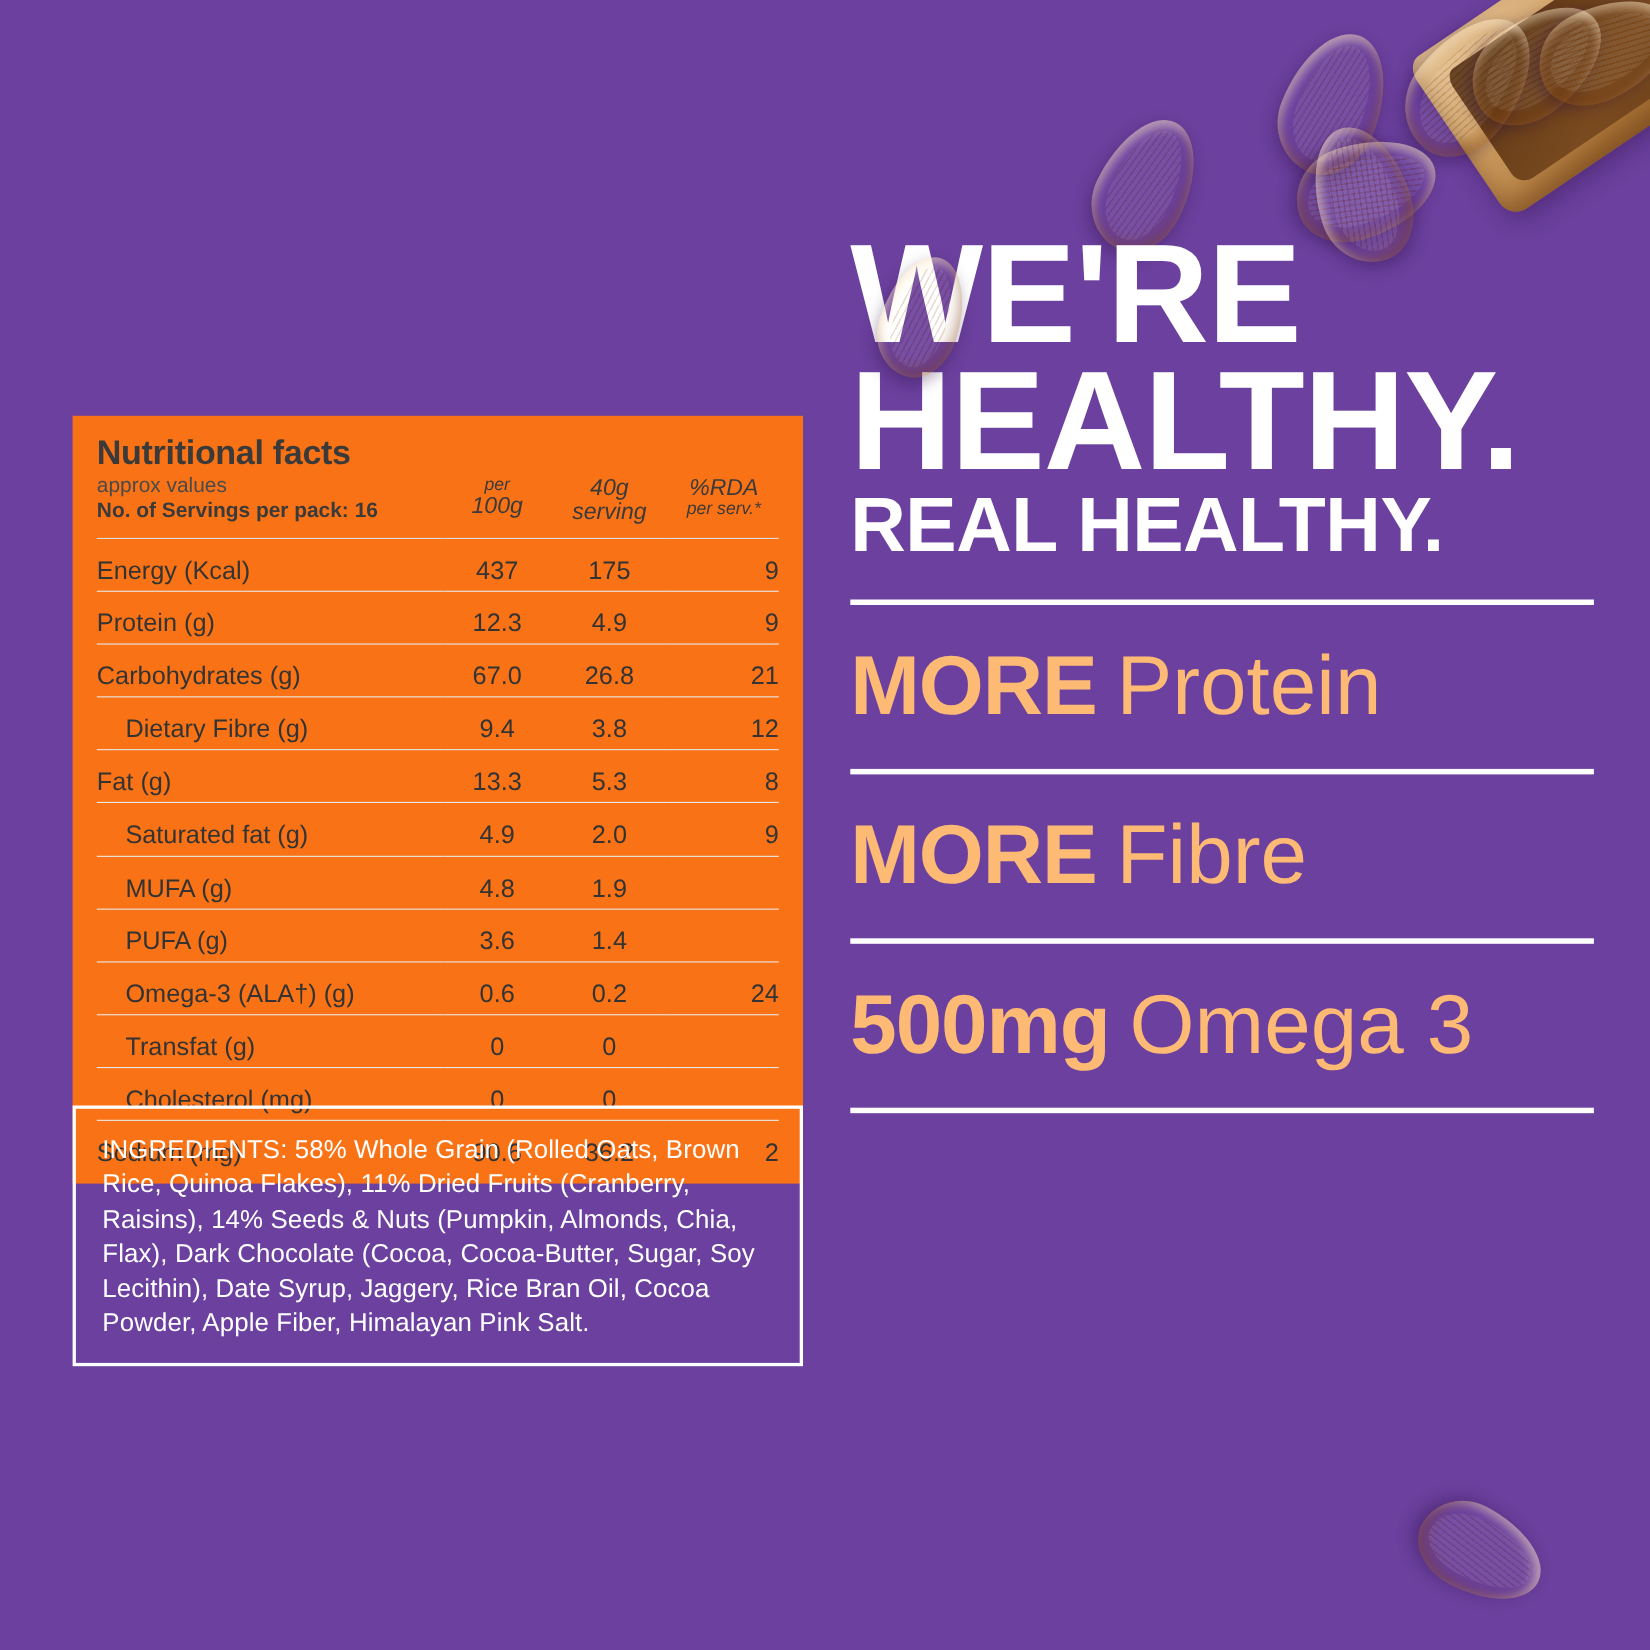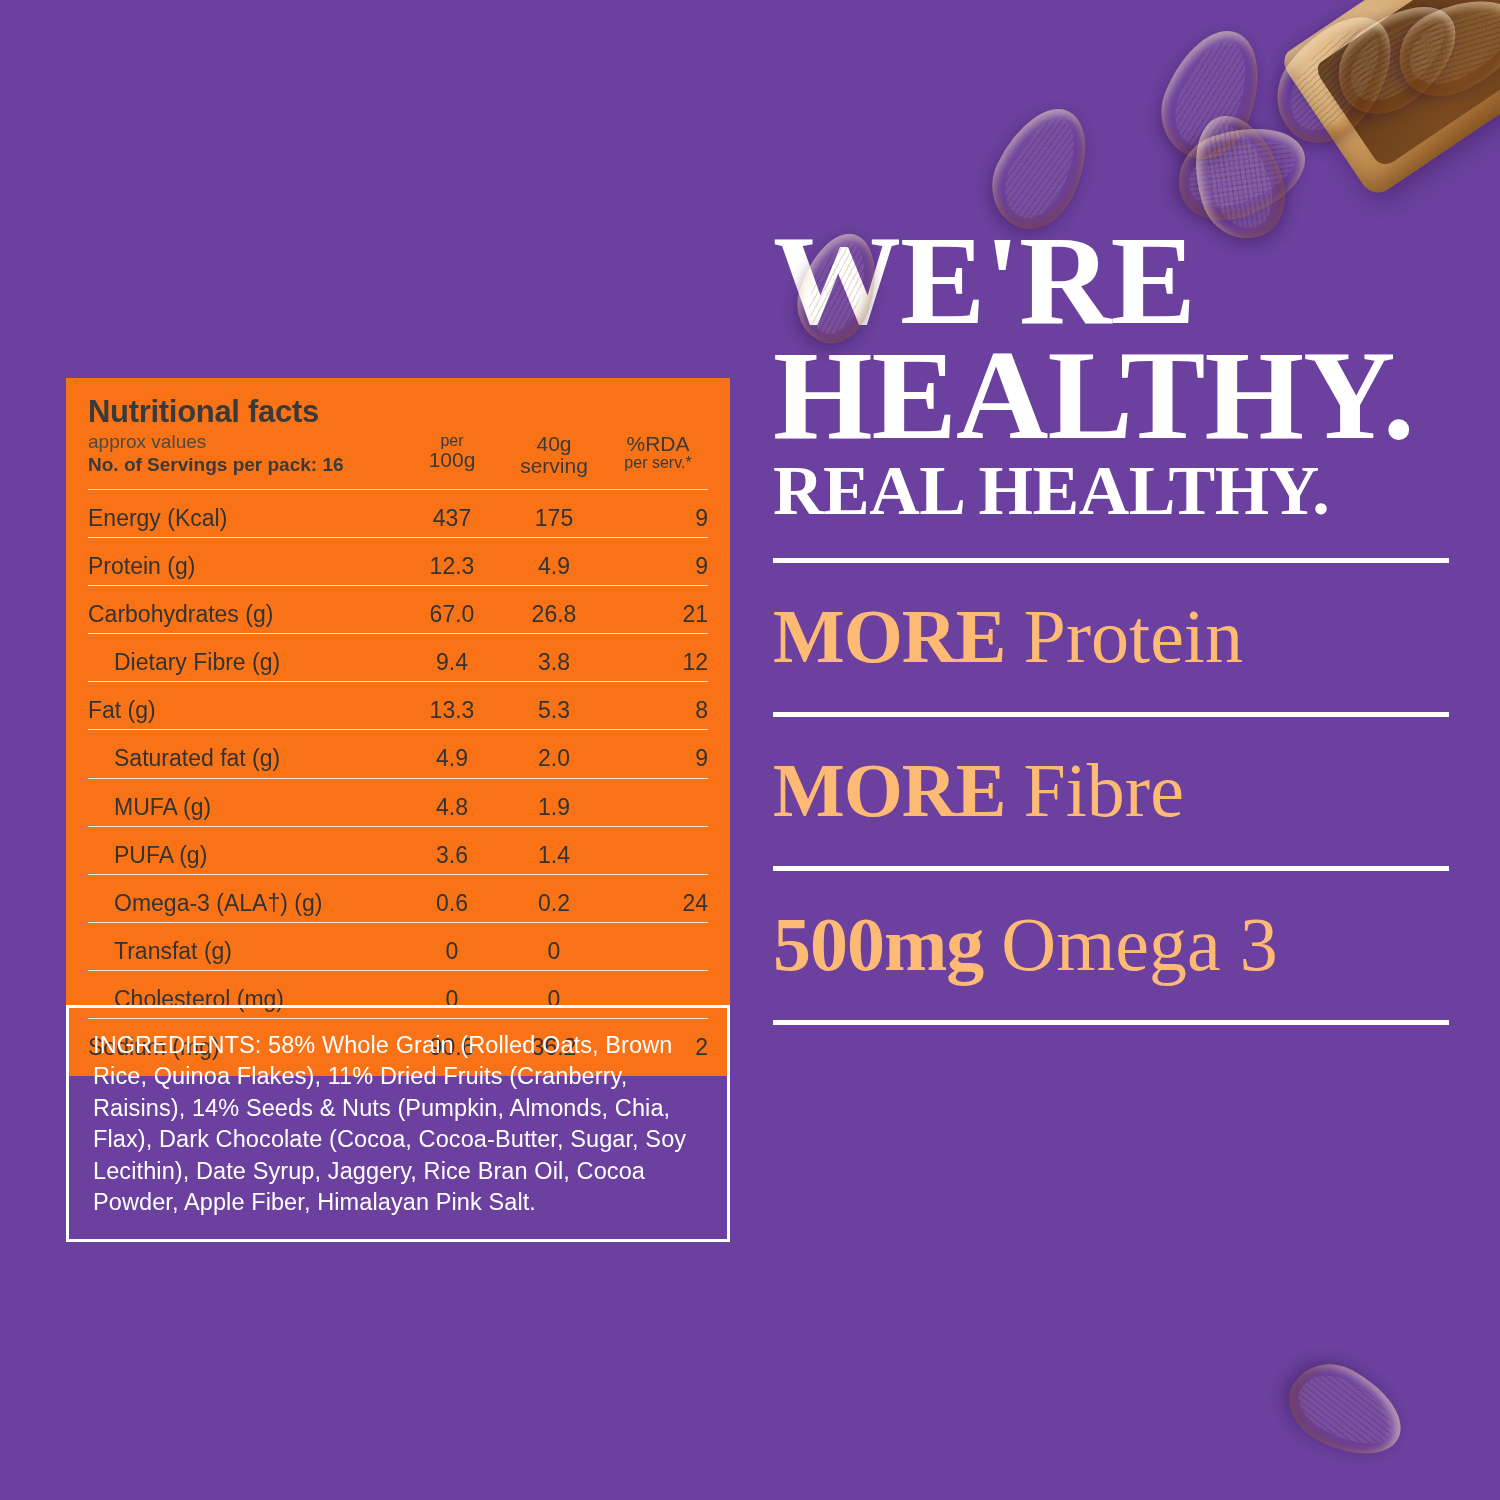--- a/index.html
+++ b/index.html
@@ -48,21 +48,21 @@
     padding:18px 22px 10px 22px;
   }
   .nf-head{ display:flex; align-items:flex-end; }
   .nf-head-left{ flex:1 1 auto; padding-bottom:4px; }
   .nf-title{
     font-size:31px; font-weight:bold; color:#3a3a3a; letter-spacing:-.3px;
     line-height:1.04;
   }
   .nf-approx{ font-size:19px; color:#4a4a4a; line-height:1.25; margin-top:2px; }
   .nf-servings{ font-size:19px; font-weight:bold; color:#3a3a3a; line-height:1.2; }
-  .nf-head-cols{ display:flex; }
+  .nf-head-cols{ display:flex;font-style:italic; }
   .nf-hcol{
     font-size:20px; color:#3a3a3a; line-height:1.05; text-align:center;
     padding-bottom:4px;
   }
   .nf-hcol .small{ font-size:16px; display:block; }
   .nf-hcol .big{ font-size:21px; display:block; font-weight:normal; }
   .c1{ width:96px; }
   .c2{ width:108px; }
   .c3{ width:100px; }
 
@@ -84,21 +84,21 @@
     position:absolute; left:66px; top:1005px; width:664px;
     border:3px solid #ffffff;
     padding:22px 24px 20px 24px;
   }
   .ingredients-text{
     color:#ffffff; font-size:23.5px; line-height:1.34; letter-spacing:.1px;
   }
 
   
   .right-panel{
-    position:absolute; left:773px; top:223px; width:676px;font-family:Liberation Serif, serif;
+    position:absolute; left:773px; top:210px; width:676px;
   }
   .headline{
     color:#ffffff; font-weight:bold; letter-spacing:-1px;
     line-height:.9;
   }
   .hl1{ font-size:128px; transform:scaleX(1.0); }
   .hl2{ font-size:128px; }
   .hl3{ font-size:70px; letter-spacing:-.5px; margin-top:6px; }
 
   .divider{ height:5px; background:#ffffff; width:676px; }

